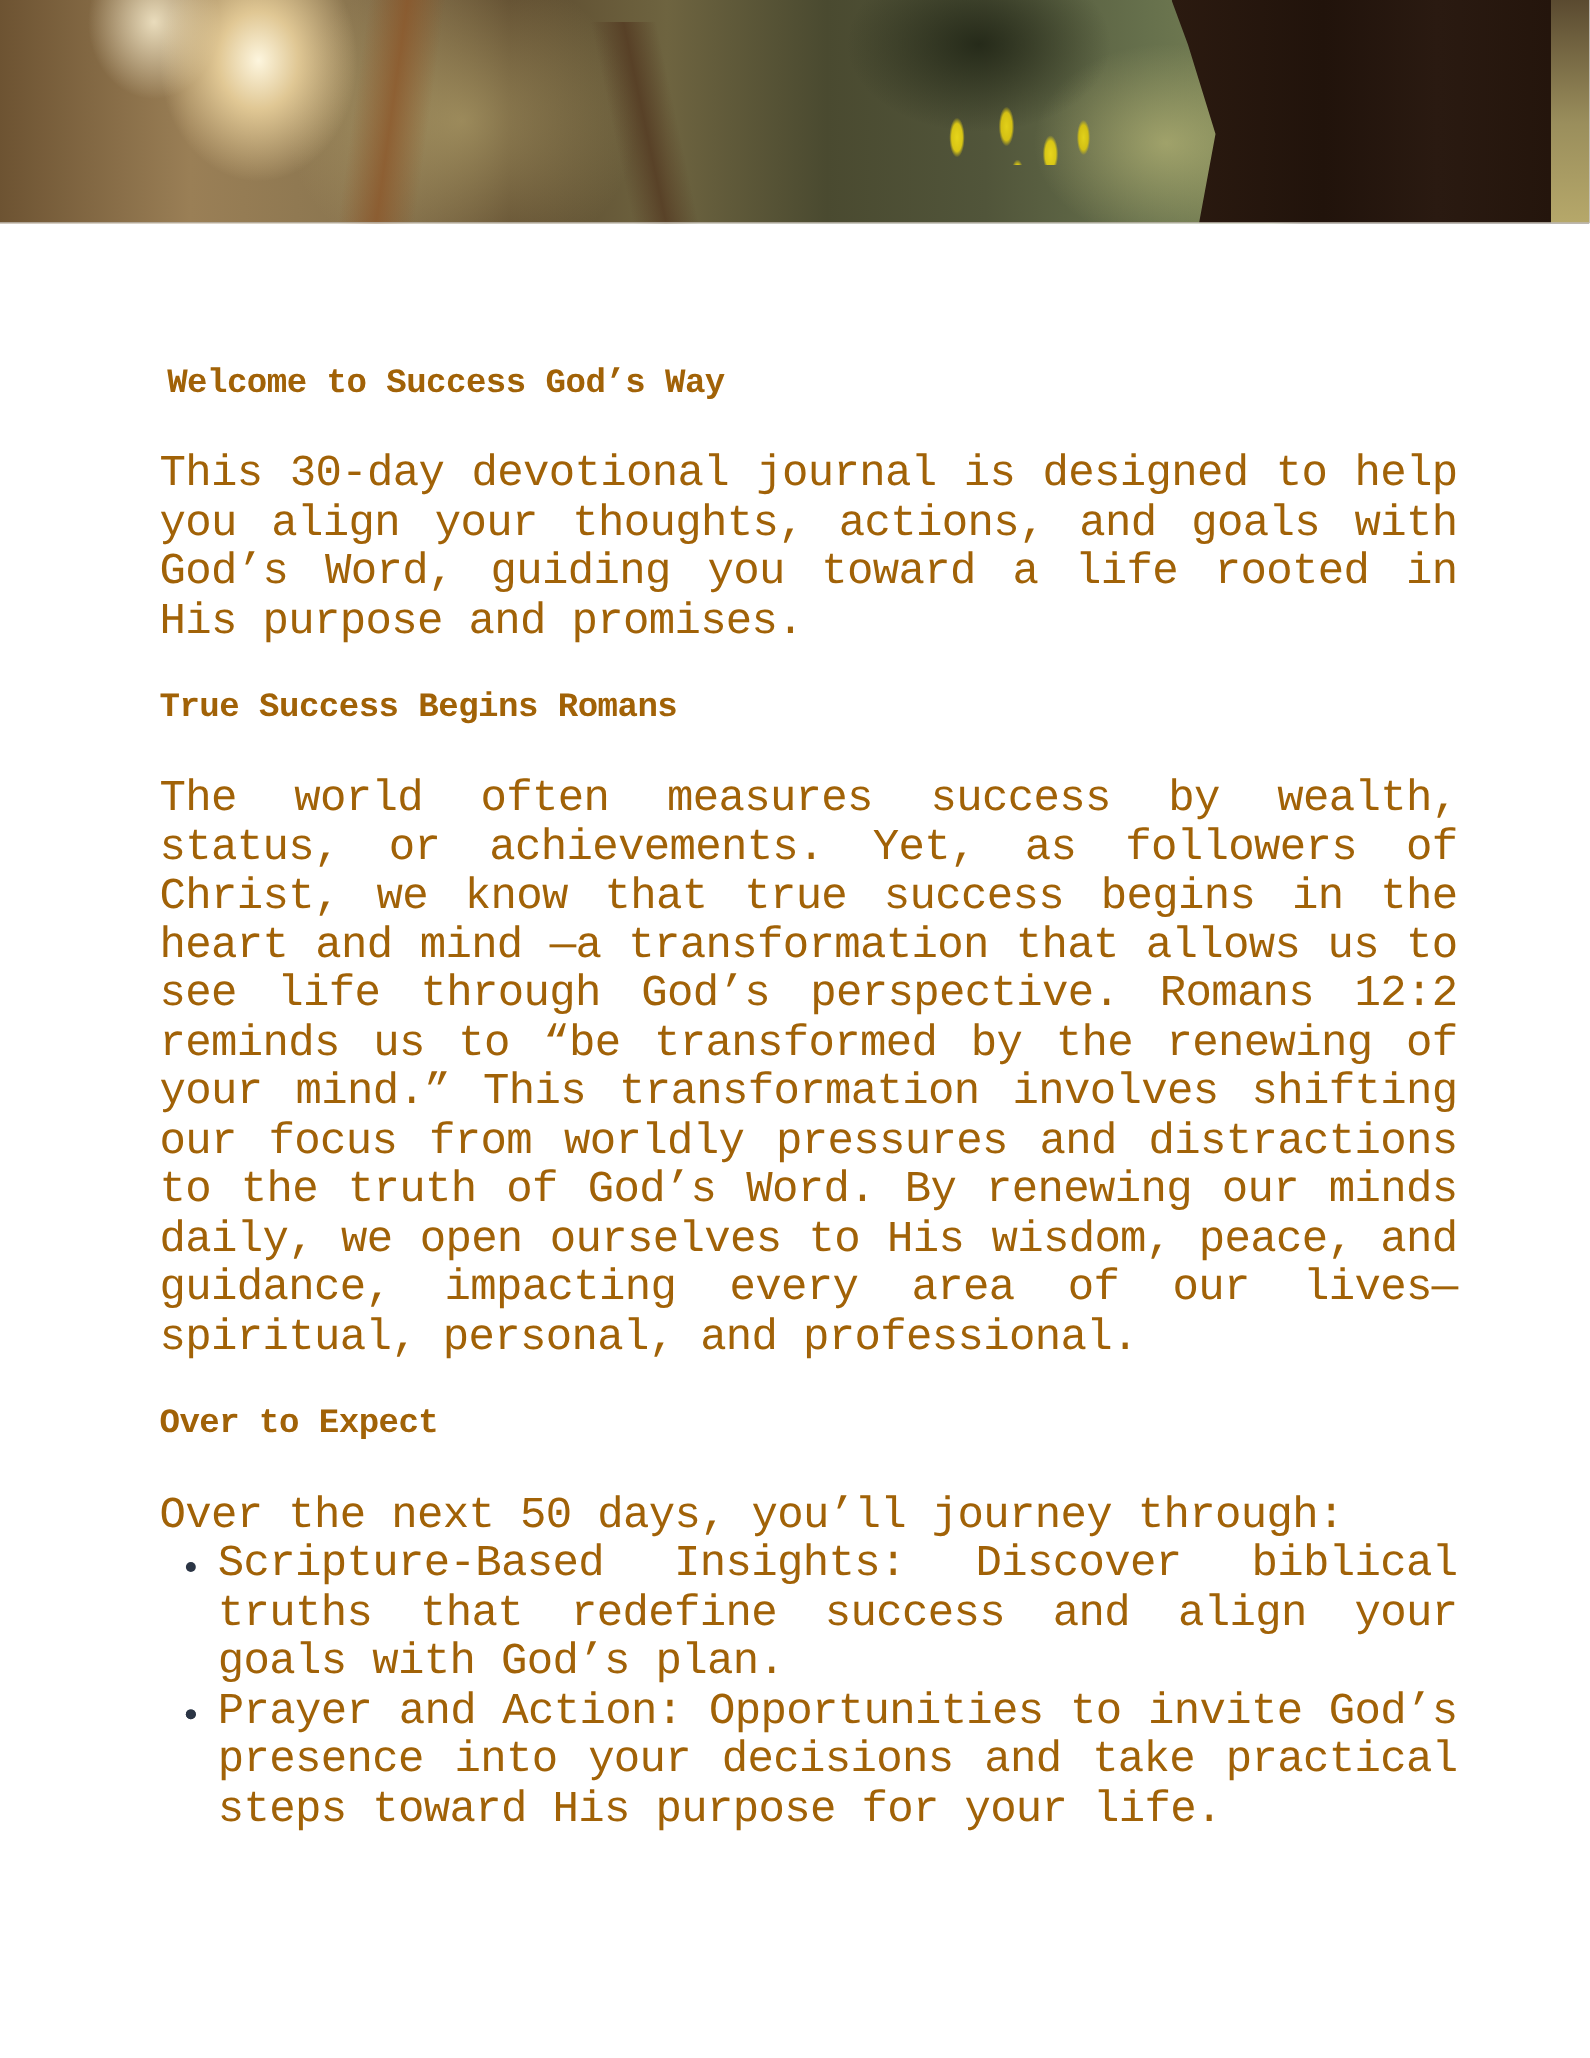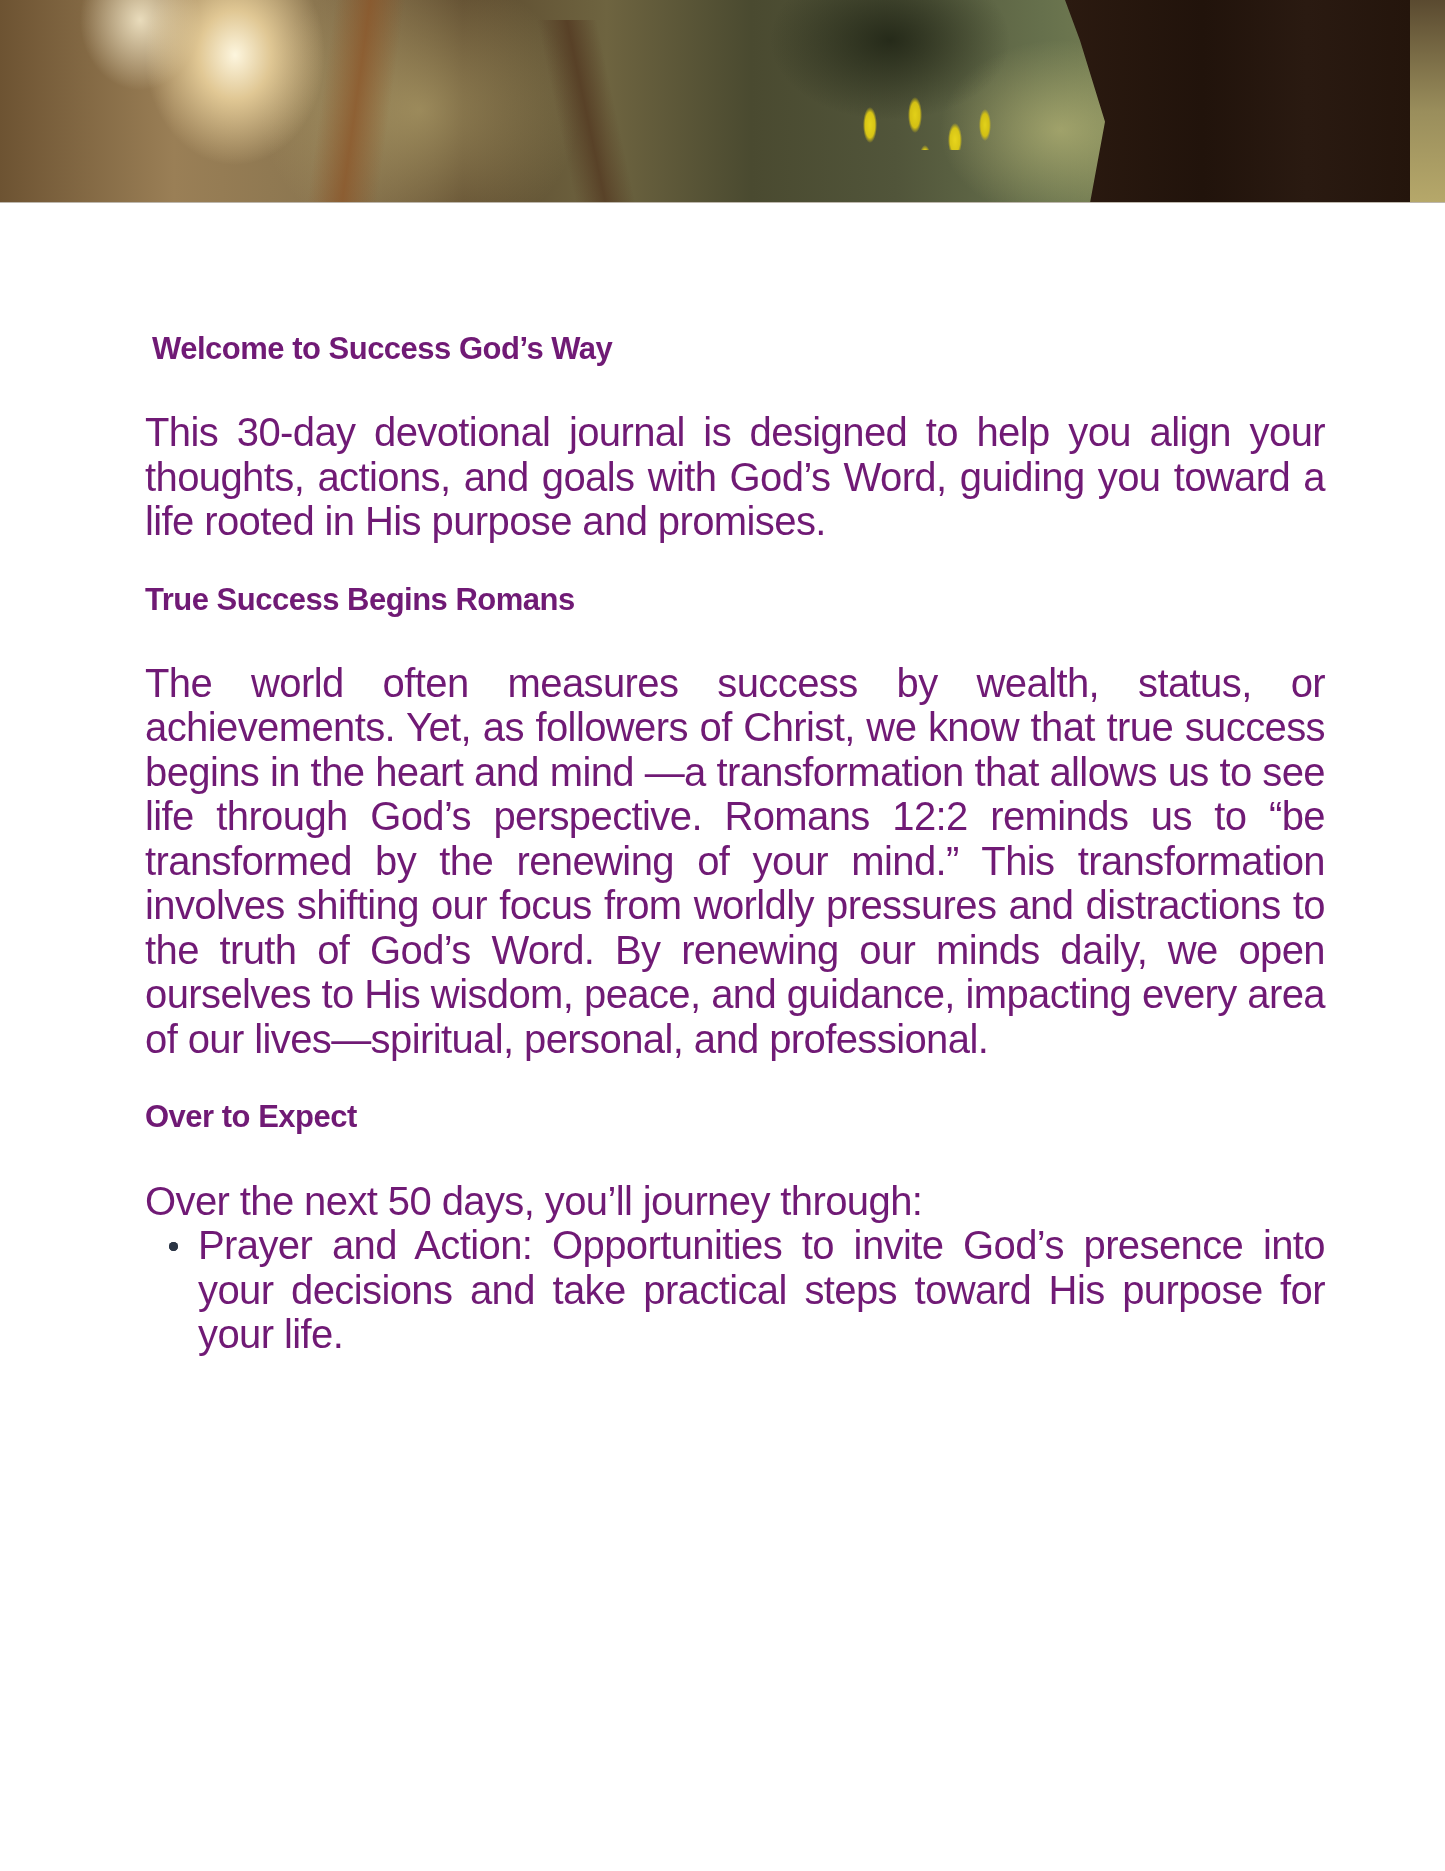--- a/index.html
+++ b/index.html
@@ -41,21 +41,21 @@
       radial-gradient(ellipse 7px 18px at 195px 115px, #e2d018 0%, #d4c014 70%, rgba(212,192,20,0) 100%),
       radial-gradient(ellipse 7px 17px at 235px 140px, #e8d51c 0%, #d8c616 70%, rgba(216,198,22,0) 100%),
       radial-gradient(ellipse 6px 16px at 265px 125px, #e2d21a 0%, #d2c014 70%, rgba(210,192,20,0) 100%),
       radial-gradient(ellipse 6px 15px at 205px 160px, #e8d61e 0%, #d6c416 70%, rgba(214,196,22,0) 100%),
       radial-gradient(ellipse 120px 80px at 170px 40px, rgba(30,35,20,0.85) 0%, rgba(30,35,20,0) 100%);
   }
   .hero .bottom-line { position: absolute; left: 0; top: 202px; width: 1445px; height: 1px; background: #bdb7ad; }
 
   .content {
     position: absolute; left: 145px; top: 330px; width: 1180px;
-    font-family: Liberation Sans, sans-serif; color: #701a75;
+    font-family: Liberation Mono, monospace; color: #a16207;
   }
   h2 {
     margin: 0; font-size: 31px; font-weight: bold; letter-spacing: -0.5px; line-height: 1.2;
   }
   p, li {
     font-size: 40px; line-height: 44.5px; margin: 0; letter-spacing: -0.6px;
   }
   .justify { text-align: justify; text-align-last: left; }
   .h-welcome { margin-left: 7px; }
   ul { margin: 0; padding: 0 0 0 53px; list-style: none; }
@@ -86,18 +86,19 @@
   <div style="height:37px"></div>
   <h2>True Success Begins Romans</h2>
   <div style="height:43px"></div>
   <p class="justify">The world often measures success by wealth, status, or achievements. Yet, as followers of Christ, we know that true success begins in the heart and mind —a transformation that allows us to see life through God’s perspective. Romans 12:2 reminds us to “be transformed by the renewing of your mind.” This transformation involves shifting our focus from worldly pressures and distractions to the truth of God’s Word. By renewing our minds daily, we open ourselves to His wisdom, peace, and guidance, impacting every area of our lives—spiritual, personal, and professional.</p>
 
   <div style="height:37px"></div>
   <h2>Over to Expect</h2>
   <div style="height:43px"></div>
   <p>Over the next 50 days, you’ll journey through:</p>
   <ul>
+    <li class="justify"><span class="bullet"></span><span>Scripture-Based Insights: Discover biblical truths that redefine success and align your goals with God’s plan.</span></li>
     <li class="justify"><span class="bullet"></span></li>
     <li class="justify"><span class="bullet"></span><span>Prayer and Action: Opportunities to invite God’s presence into your decisions and take practical steps toward His purpose for your life.</span></li>
   </ul>
 
   <div style="height:30px"></div>
 </div>
 
 </body></html>

